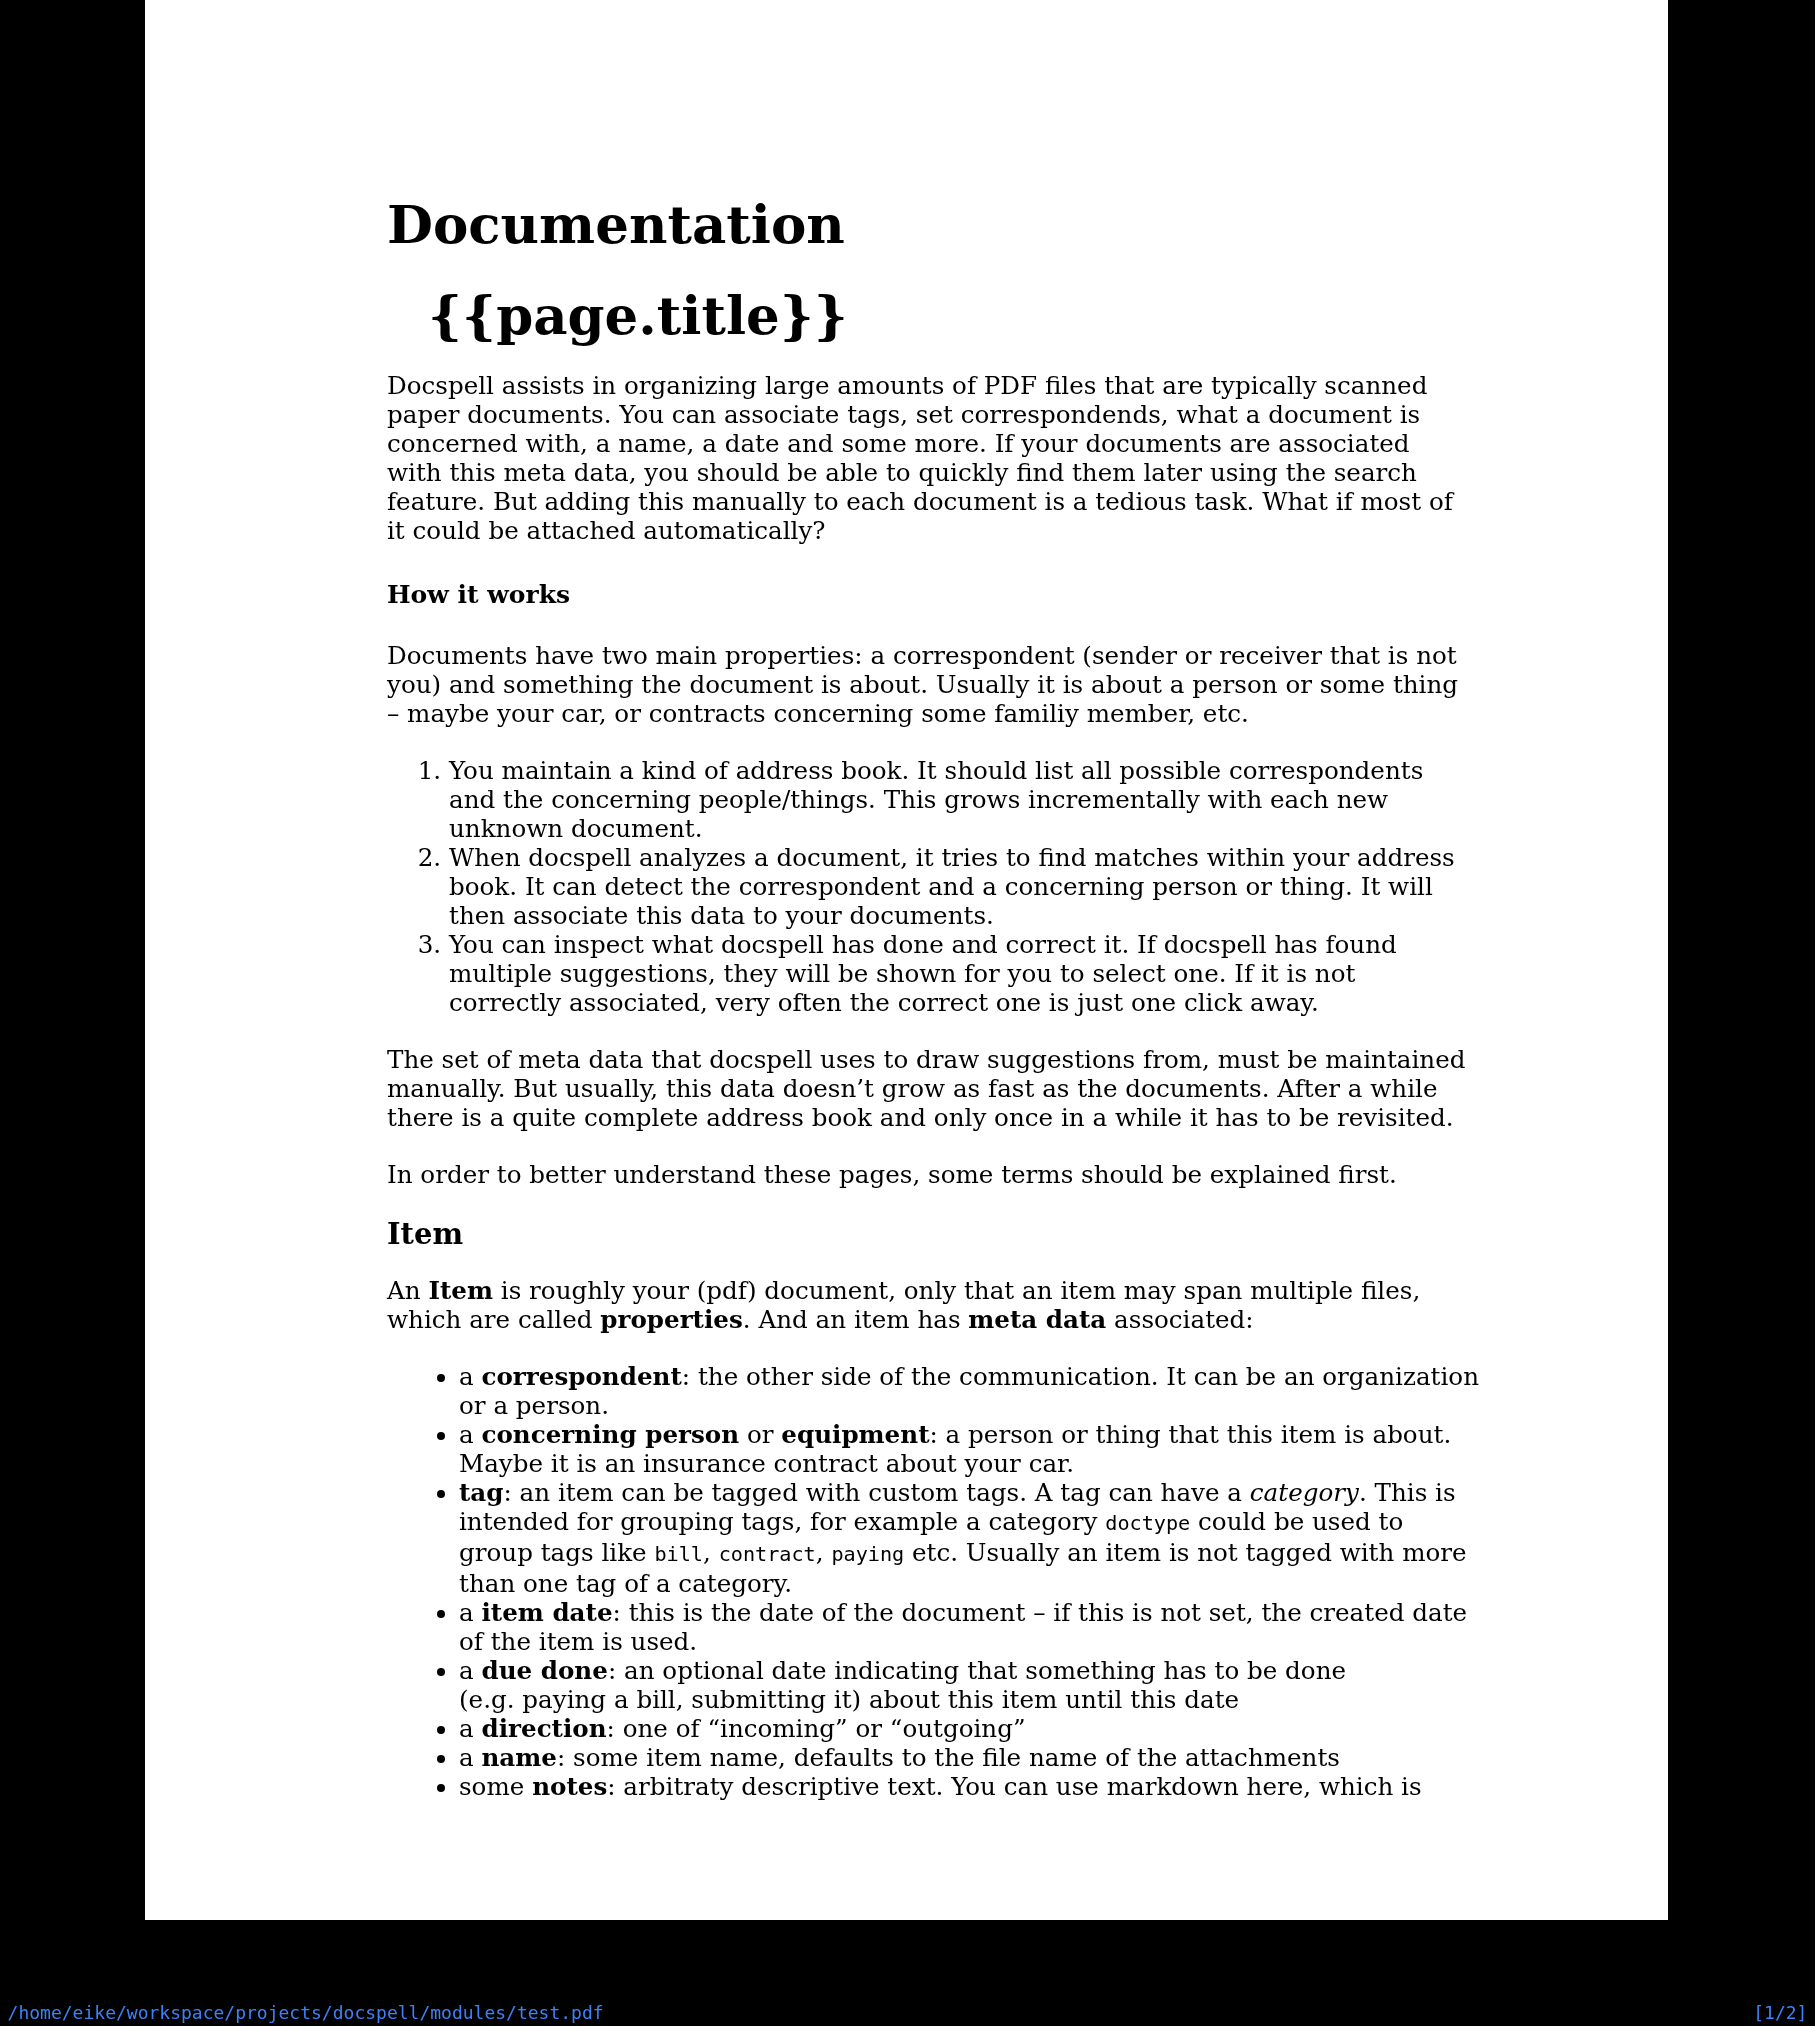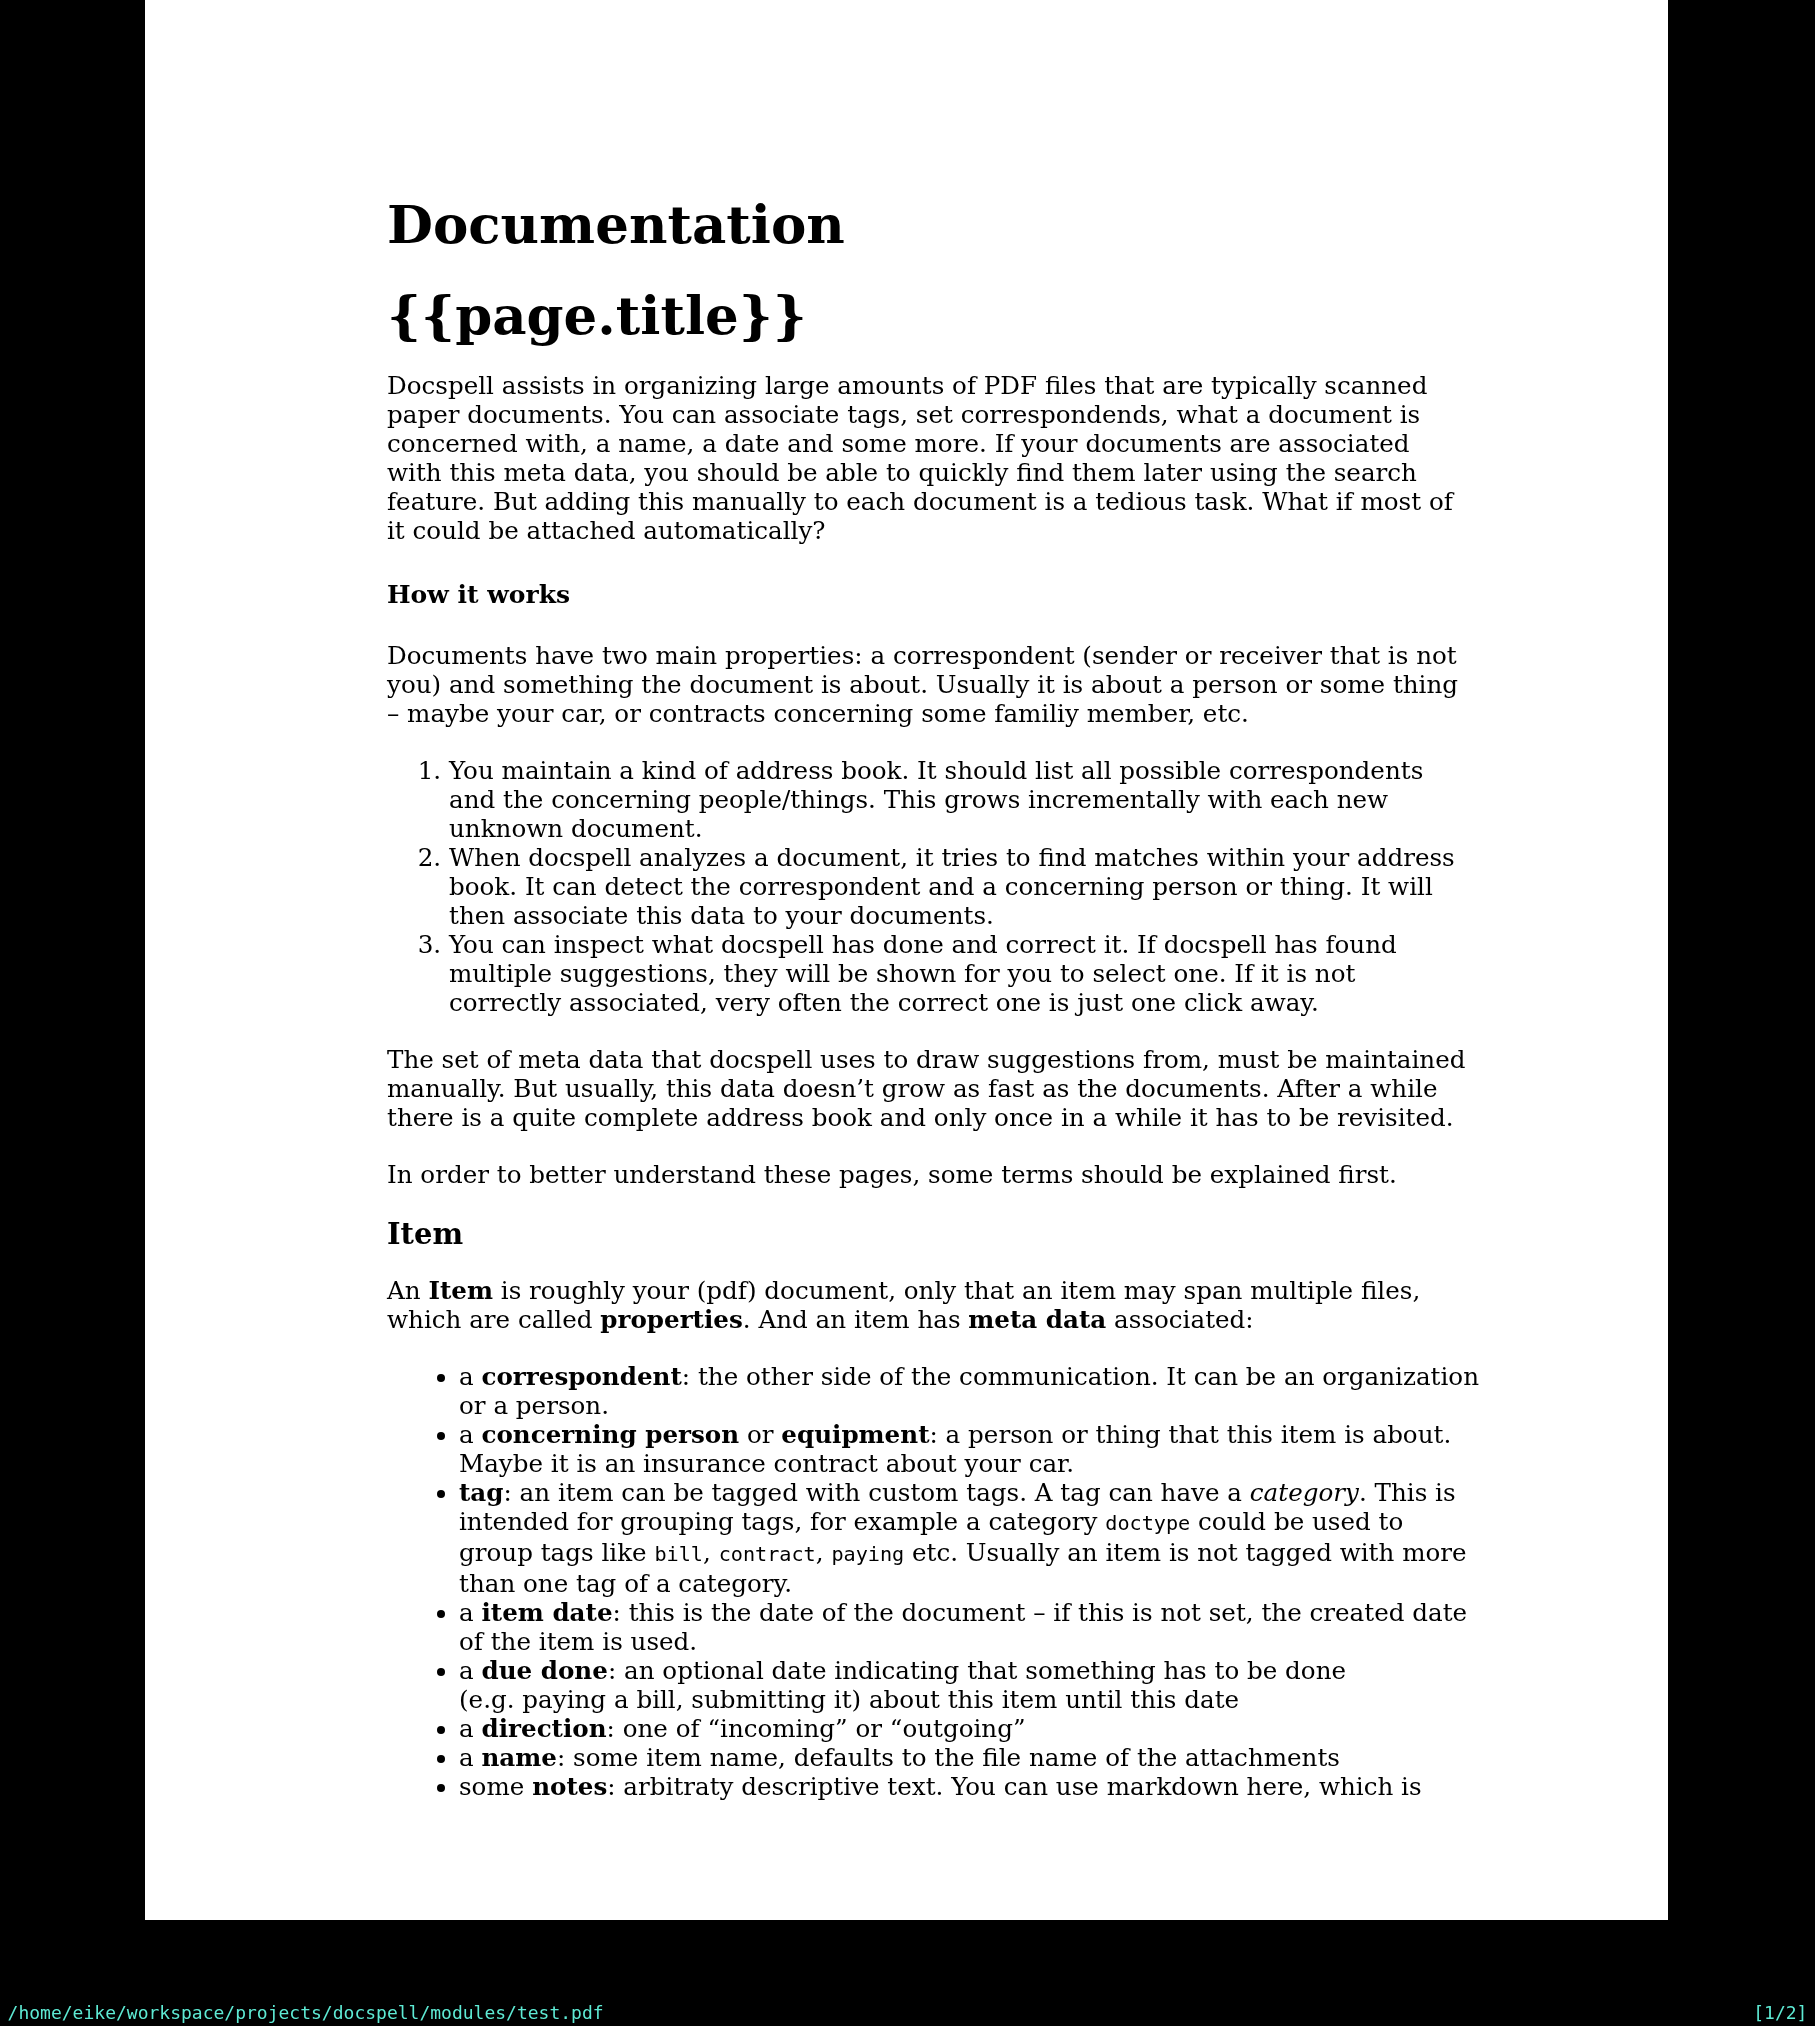--- a/index.html
+++ b/index.html
@@ -33,21 +33,21 @@
   }
   .content p, .content li {
     white-space: pre-line;
   }
   h1 {
     font-size: 53px;
     line-height: 61px;
     font-weight: bold;
     margin: 0 0 30px 0;
   }
-  h1.subtitle { margin-bottom: 24.6px; }
+  h1.subtitle { margin-bottom: 24.6px; margin-left: 41px; }
   h2 {
     font-size: 25px;
     line-height: 44px;
     font-weight: bold;
     margin: 0 0 24.6px 0;
   }
   h3 {
     font-size: 29px;
     line-height: 34px;
     font-weight: bold;
@@ -71,21 +71,21 @@
     font-size: 0.82em;
   }
   .statusbar {
     position: absolute;
     left: 0;
     bottom: 0;
     width: 100%;
     height: 28px;
     box-sizing: border-box;
     background: #000000;
-    color: #5eead4;
+    color: #3b82f6;
     font-family: "DejaVu Sans Mono", monospace;
     font-size: 18px;
     display: flex;
     justify-content: space-between;
     align-items: center;
     padding: 0 7.6px;
   }
 </style>
 </head>
 <body>

